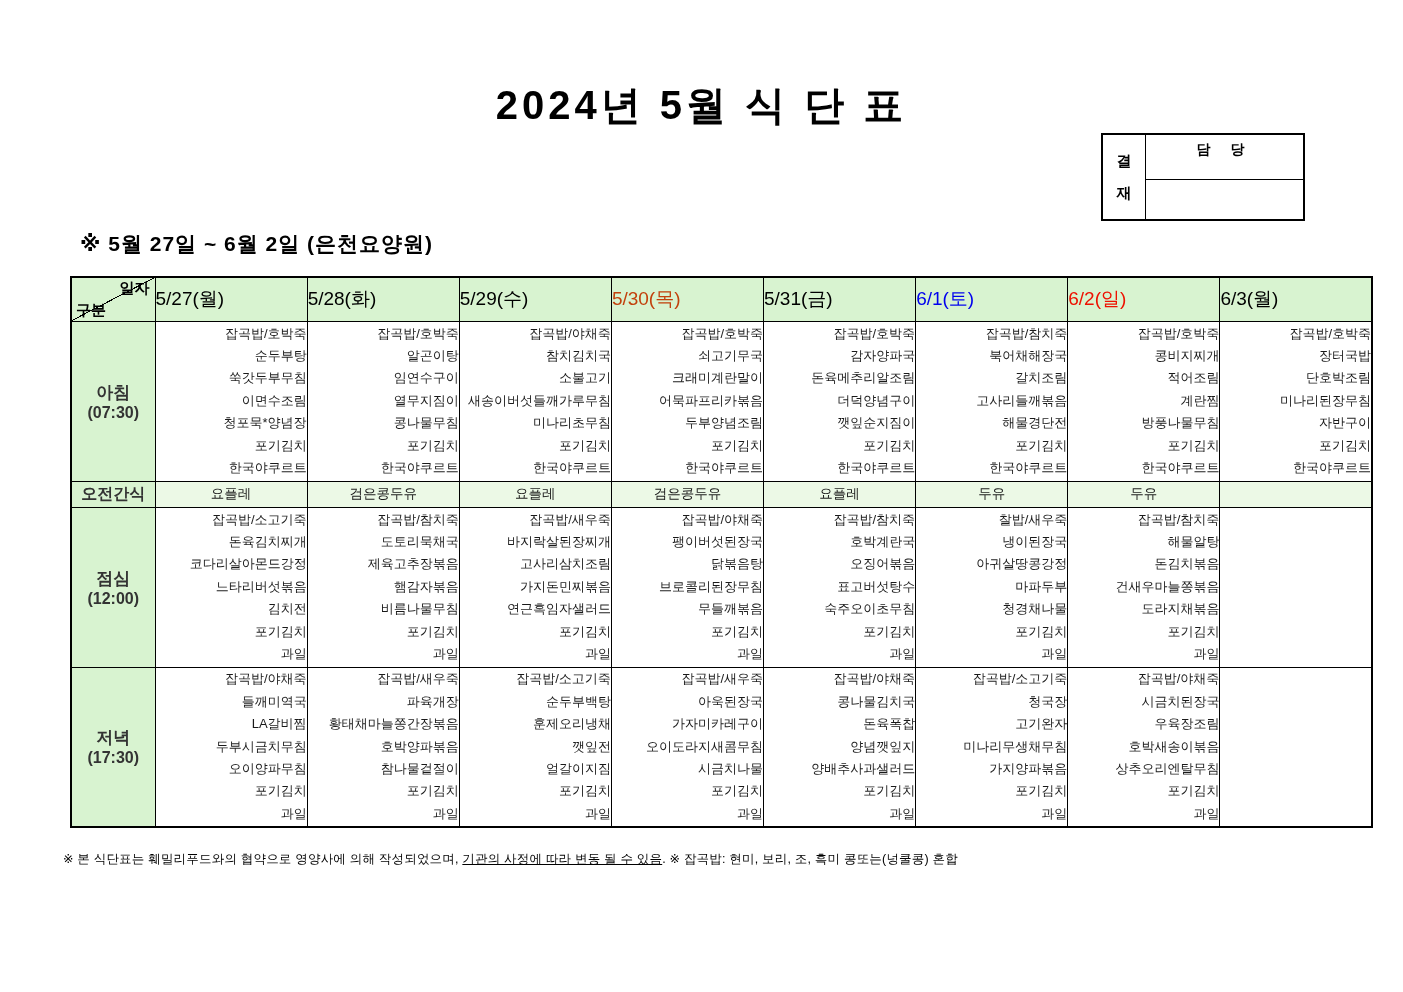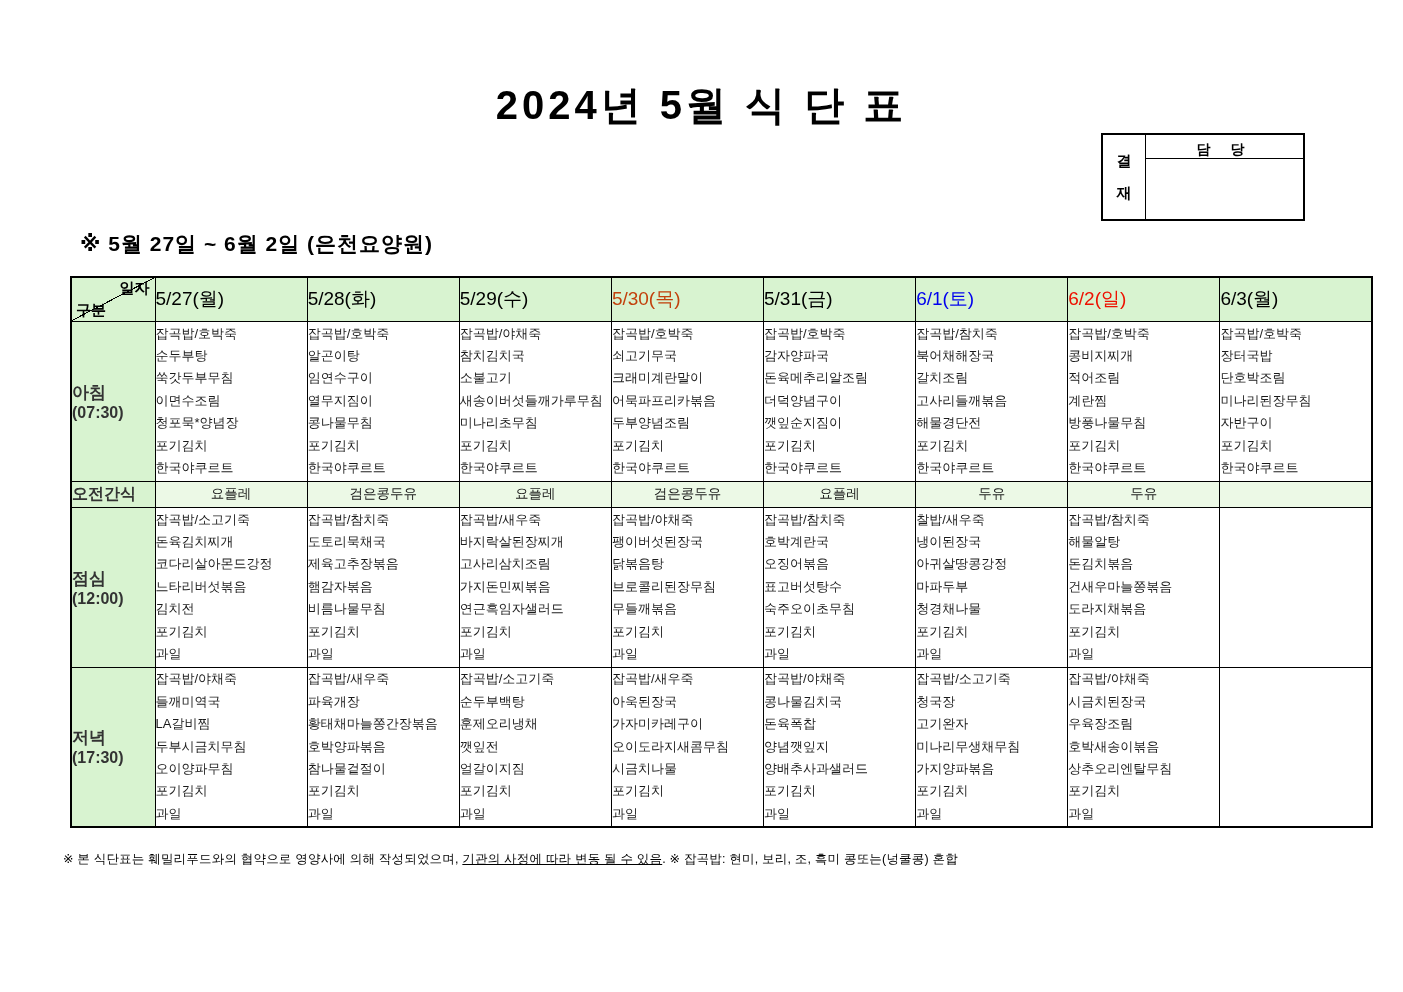--- a/index.html
+++ b/index.html
@@ -19,21 +19,21 @@
     border:2px solid #000; display:flex; background:#fff;
   }
   .approval-left {
     width:43px; border-right:1px solid #000;
     display:flex; flex-direction:column; align-items:center; justify-content:center;
     gap:13px; font-weight:bold; font-size:15px;
   }
   .approval-col { flex:1; display:flex; flex-direction:column; }
   .approval-col + .approval-col { border-left:1px solid #000; }
   .approval-head {
-    height:24px; border-bottom:1px solid #000; text-align:center;
+    height:45px; border-bottom:1px solid #000; text-align:center;
     font-weight:bold; font-size:14px; line-height:28px; letter-spacing:8px;
   }
   .approval-blank { flex:1; }
 
   .subtitle {
     position:absolute; left:80px; top:230px;
     font-size:21px; font-weight:bold; letter-spacing:1px;
   }
 
   
@@ -53,28 +53,28 @@
       #000 calc(50% + 0px), transparent calc(50% + 0px));
   }
   .corner-top { position:absolute; top:1px; right:5px; font-size:15px; }
   .corner-bottom { position:absolute; bottom:1px; left:4px; font-size:15px; }
 
   .date-th {
     background:#d8f3d0; height:44px; font-size:19px; font-weight:normal;
     text-align:left; vertical-align:middle;
   }
   .row-label {
-    background:#d8f3d0; text-align:left; vertical-align:middle;
+    background:#d8f3d0; text-align:center; vertical-align:middle;
     font-weight:bold; color:#333;
   }
   .meal-lab { font-size:17px; height:160px; }
   .meal-lab .sub { font-size:16px; }
   .snack-lab { font-size:16px; height:26px; }
   .menu-td {
-    background:#ffffff; text-align:left; vertical-align:middle;
+    background:#ffffff; text-align:right; vertical-align:middle;
     font-size:13px; color:#1a1a1a;
   }
   .menu-line { line-height:22.4px; white-space:nowrap; }
   .snack-td {
     background:#ecf9e6; text-align:center; vertical-align:middle;
     font-size:13.5px; color:#1a1a1a; height:16px;
   }
 
   .footer-note {
     position:absolute; left:63px; top:851px;

